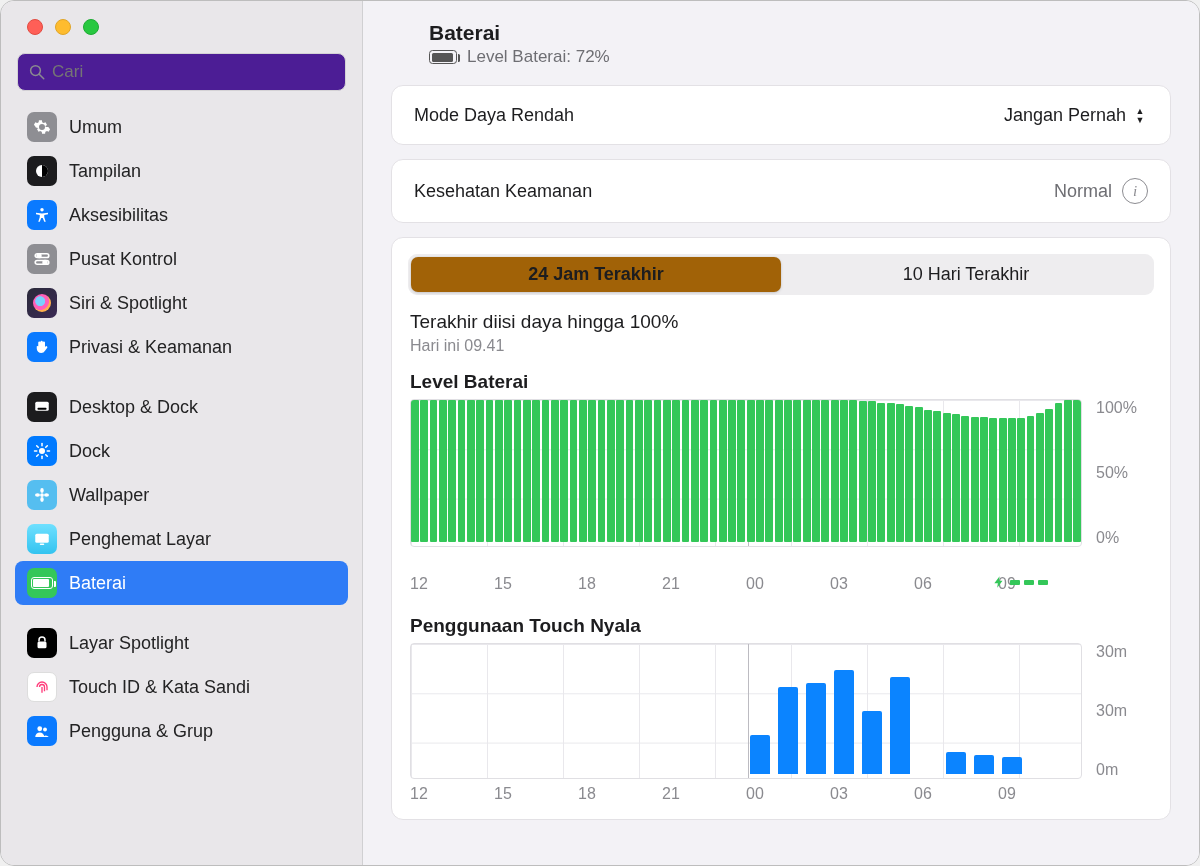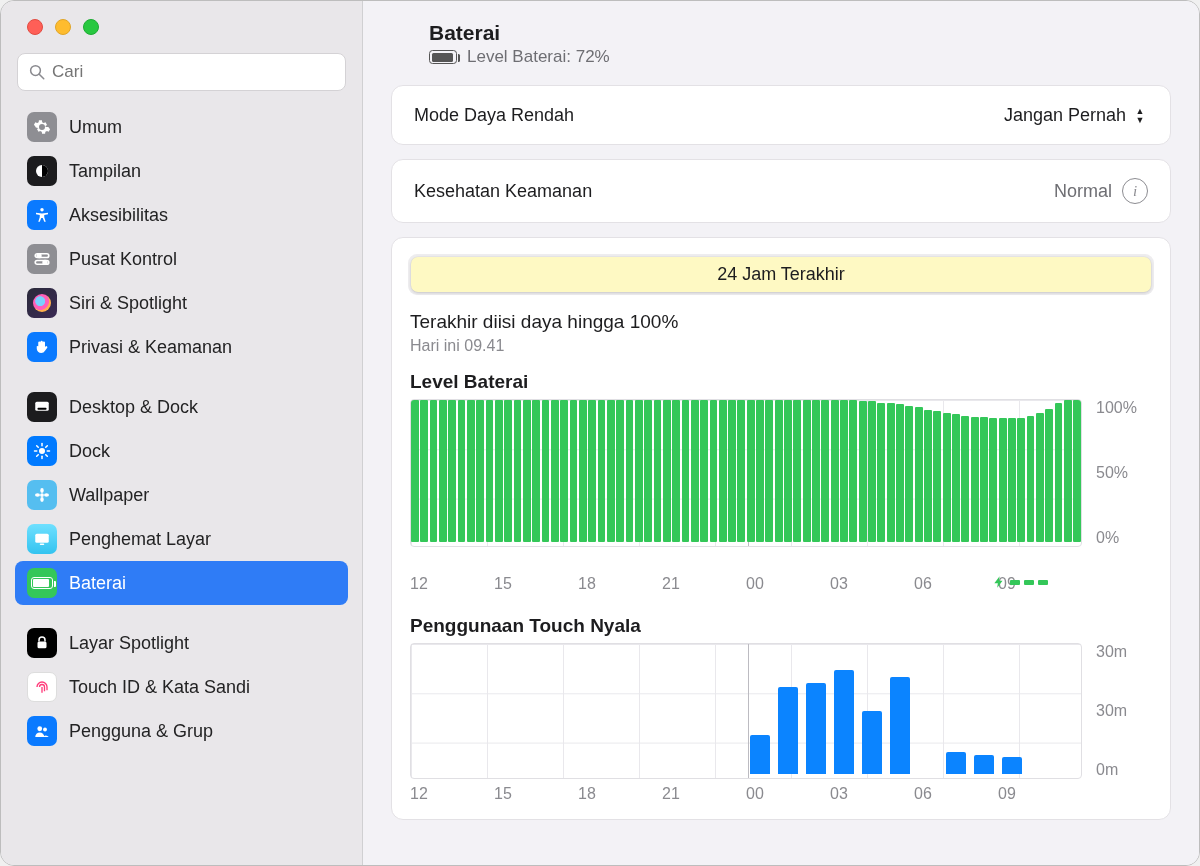--- a/index.html
+++ b/index.html
@@ -33,21 +33,21 @@
     gap: 12px;
     padding: 8px 20px 18px 26px;
   }
   .dot { width: 16px; height: 16px; border-radius: 50%; }
   .dot.red { background: #ff5f57; border: 0.5px solid #e24b41; }
   .dot.yellow { background: #febc2e; border: 0.5px solid #e0a528; }
   .dot.green { background: #28c840; border: 0.5px solid #1eab34; }
   .search {
     margin: 0 16px 14px;
     height: 38px;
-    background: #ffffff;
+    background: #4c1d95;
     border: 1px solid #d4d2d5;
     border-radius: 8px;
     display: flex;
     align-items: center;
     padding: 0 10px;
     gap: 6px;
   }
   .search svg { flex-shrink: 0; }
   .search input {
     border: none;
@@ -200,23 +200,23 @@
   }
   .segmented .seg {
     flex: 1;
     text-align: center;
     padding: 7px 0;
     border-radius: 7px;
     font-size: 18px;
     color: #1d1d1f;
   }
   .segmented .seg.active {
-    background: #fef9c3;
+    background: #a16207;
     box-shadow: 0 1px 3px rgba(0,0,0,0.15), 0 0 0 0.5px rgba(0,0,0,0.04);
-    font-weight: 400;
+    font-weight: 700;
   }
 
   .charge-info { padding: 4px 18px 10px; }
   .charge-title { font-size: 19px; color: #1d1d1f; }
   .charge-time  { font-size: 16px; color: #8a8a8f; margin-top: 4px; }
 
   
   .chart-block { padding: 6px 18px 8px; }
   .chart-title { font-size: 19px; font-weight: 700; color: #1d1d1f; margin-bottom: 6px; }
   .chart-wrap { display: flex; gap: 14px; align-items:flex-start;}
@@ -487,20 +487,21 @@
         <div class="spacer"></div>
         <span class="status-normal">Normal</span>
         <div class="info-circle">i</div>
       </div>
     </div>
 
     <div class="card">
 
       <div class="segmented">
         <div class="seg active">24 Jam Terakhir</div>
+        <div class="seg">10 Hari Terakhir</div>
       </div>
 
       <div class="charge-info">
         <div class="charge-title">Terakhir diisi daya hingga 100%</div>
         <div class="charge-time">Hari ini 09.41</div>
       </div>
 
       <div class="chart-block">
         <div class="chart-title">Level Baterai</div>
         <div class="chart-wrap">

